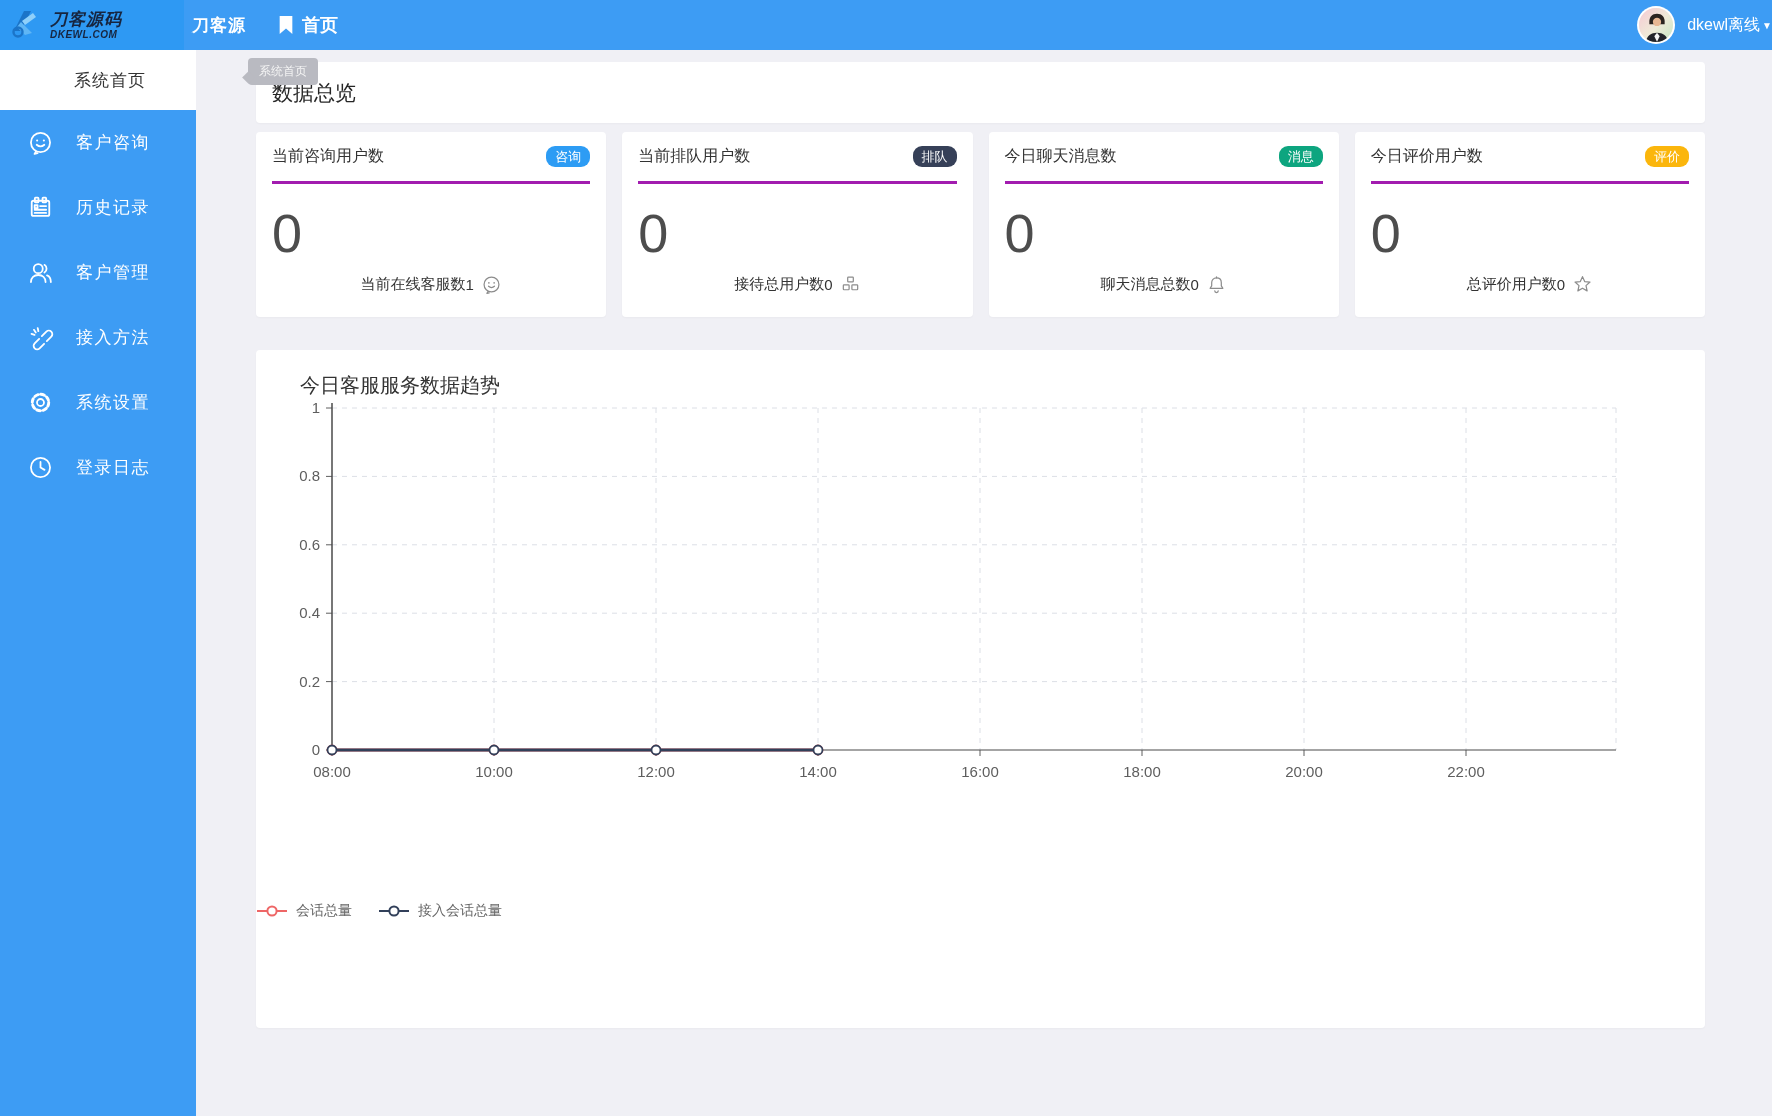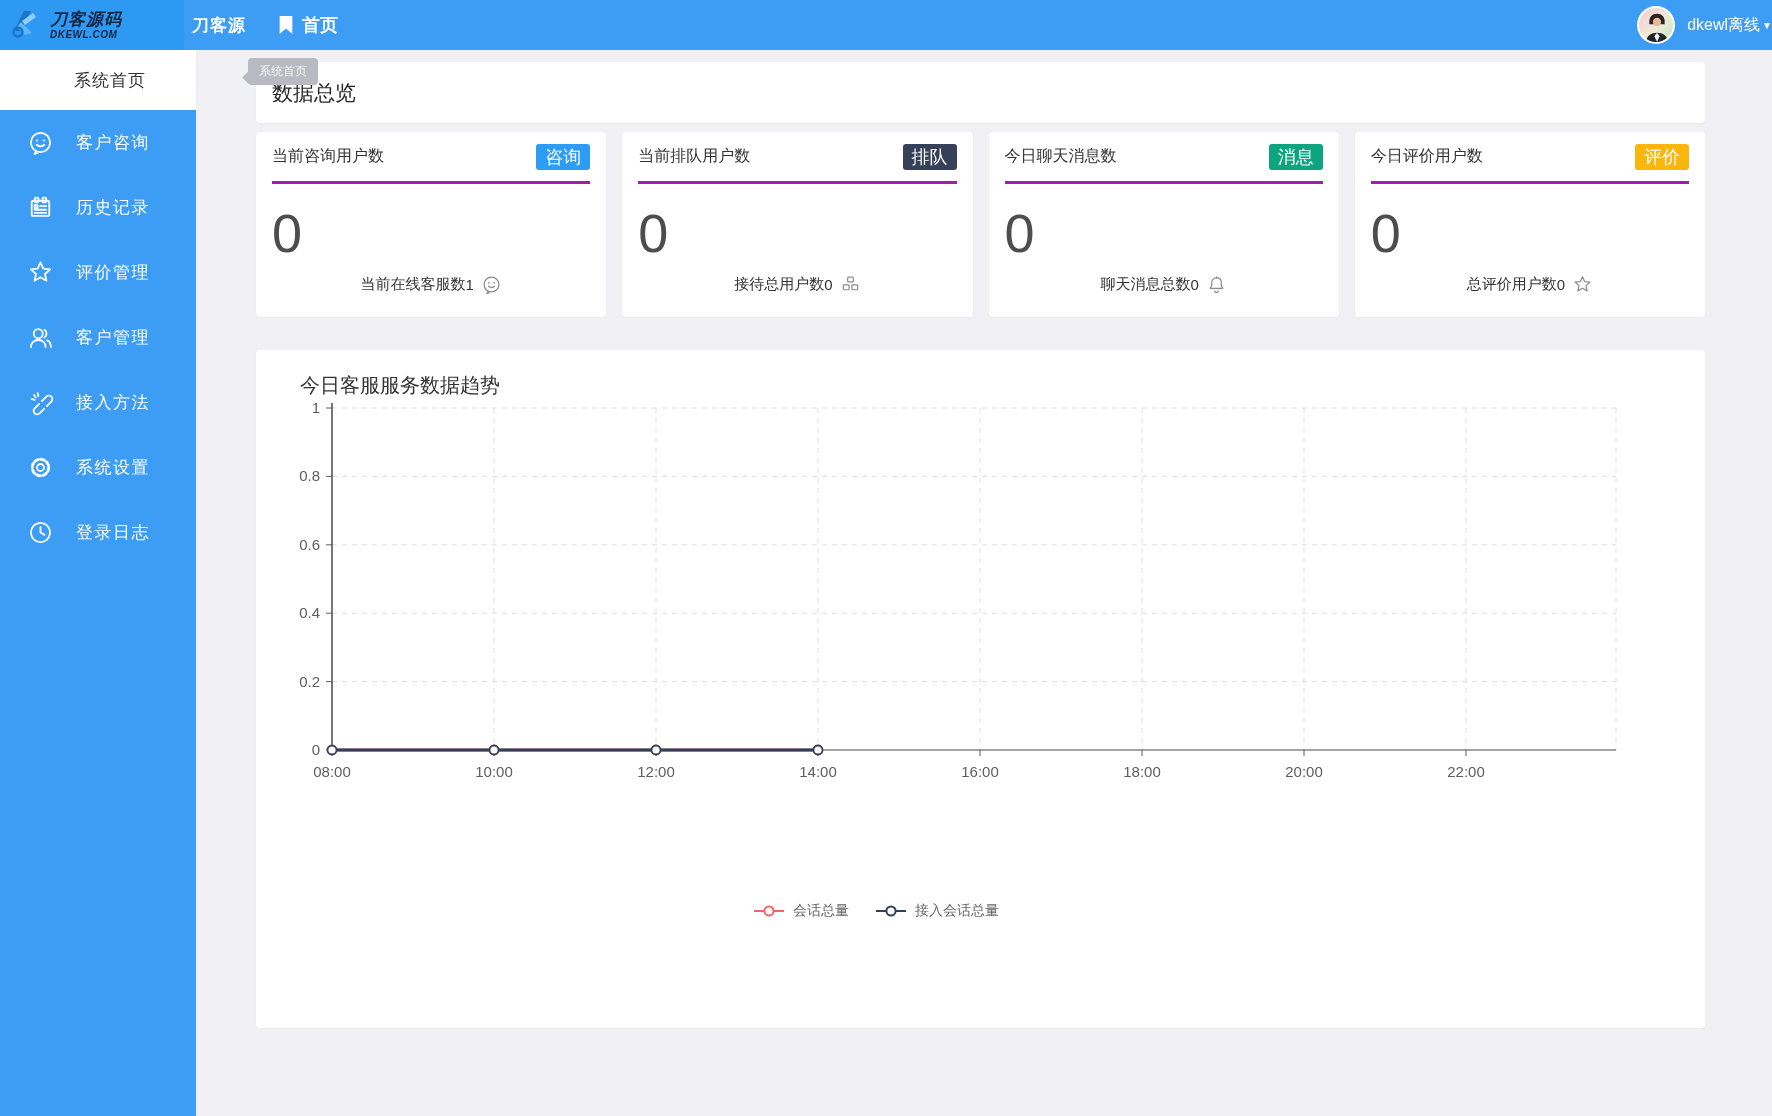--- a/index.html
+++ b/index.html
@@ -32,31 +32,31 @@
   .side-item .icn { margin-left:27px; width:27px; height:27px; display:flex; }
   .side-item .lbl { margin-left:22px; font-size:17px; letter-spacing:1.5px; }
   
   .content { position:absolute; left:196px; top:50px; right:0; bottom:0; padding:12px 67px 0 60px; }
   .panel { background:#fff; border-radius:4px; box-shadow:0 1px 2px rgba(0,0,0,.03); }
   .header-card { height:61px; display:flex; align-items:center; padding-left:16px; font-size:21px; color:#262626; margin-bottom:9px; }
   .cards { display:grid; grid-template-columns:repeat(4,1fr); gap:16px; margin-bottom:33px; }
   .stat-card { height:185px; position:relative; padding:0 16px; }
   .stat-head { height:52px; display:flex; align-items:center; justify-content:space-between; border-bottom:3px solid #a21caf; }
   .stat-title { font-size:16px; color:#333; }
-  .badge { color:#fff; font-size:18px; padding:4px 9px; border-radius:3px; line-height:1; }
+  .badge { color:#fff; font-size:13px; padding:4px 9px; border-radius:9px; line-height:1; }
   .stat-value { font-size:54px; color:#4D4D4D; line-height:1; margin-top:22px; }
   .stat-foot { position:absolute; left:16px; right:16px; bottom:22px; display:flex; align-items:center; justify-content:center; }
   .stat-foot .sl { font-size:15px; color:#333; }
   .stat-foot .sr { display:flex; align-items:center; gap:7px; font-size:15px; color:#333; }
   .stat-foot .sr .icn { width:21px; height:21px; display:flex; }
   
   .chart-card { height:678px; position:relative; }
   .chart-title { position:absolute; left:44px; top:22px; font-size:20px; color:#333;font-family:Liberation Mono, monospace; }
   #chart { position:absolute; left:0; top:0; }
-  .legend { position:absolute; top:552px; left:0; width:1240px; display:flex; justify-content:center; gap:26px; }
+  .legend { position:absolute; top:552px; left:0; width:1240px; display:flex; gap:26px; }
   .legend-item { display:flex; align-items:center; gap:8px; font-size:14px; color:#666; cursor:pointer; }
   .legend-item svg { display:block; }
 </style>
 </head>
 <body>
 
 <div class="topbar">
   <div class="logo-block">
     <svg class="logo-mark" viewBox="0 0 40 40">
       <polygon points="6,26 16,6 23,6 13,26" fill="#1B74C8"></polygon>
@@ -126,28 +126,20 @@
             <rect x="4.2" y="6" width="15.6" height="13.5" rx="1.5"></rect>
             <rect x="7" y="3.2" width="3.2" height="4.2" rx="0.6"></rect>
             <rect x="13.8" y="3.2" width="3.2" height="4.2" rx="0.6"></rect>
             <rect x="6.8" y="10" width="2.6" height="2.6"></rect>
             <line x1="11.6" y1="10.7" x2="17" y2="10.7"></line>
             <line x1="6.8" y1="14" x2="17" y2="14"></line>
             <line x1="6.8" y1="16.8" x2="17" y2="16.8"></line>
           </svg>
         </span>
         <span class="lbl">历史记录</span>
-      </div>
-      <div class="side-item">
-        <span class="icn">
-          <svg viewBox="0 0 24 24" width="27" height="27" fill="none" stroke="#fff" stroke-width="1.6" stroke-linecap="round" stroke-linejoin="round">
-            <polygon points="12,3 14.47,8.6 20.56,9.22 15.99,13.3 17.29,19.28 12,16.2 6.71,19.28 8.01,13.3 3.44,9.22 9.53,8.6"></polygon>
-          </svg>
-        </span>
-        <span class="lbl">评价管理</span>
       </div>
       <div class="side-item">
         <span class="icn">
           <svg viewBox="0 0 24 24" width="27" height="27" fill="none" stroke="#fff" stroke-width="1.6" stroke-linecap="round" stroke-linejoin="round">
             <circle cx="10" cy="8.6" r="4"></circle>
             <path d="M3.5 20.5 c0 -4 2.8 -6.3 6.5 -6.3 s6.5 2.3 6.5 6.3"></path>
             <path d="M15.5 5.2 a4 4 0 0 1 0 6.8"></path>
             <path d="M17.8 14.6 c2.3 0.9 3.4 2.9 3.4 5.9"></path>
           </svg>
         </span>

